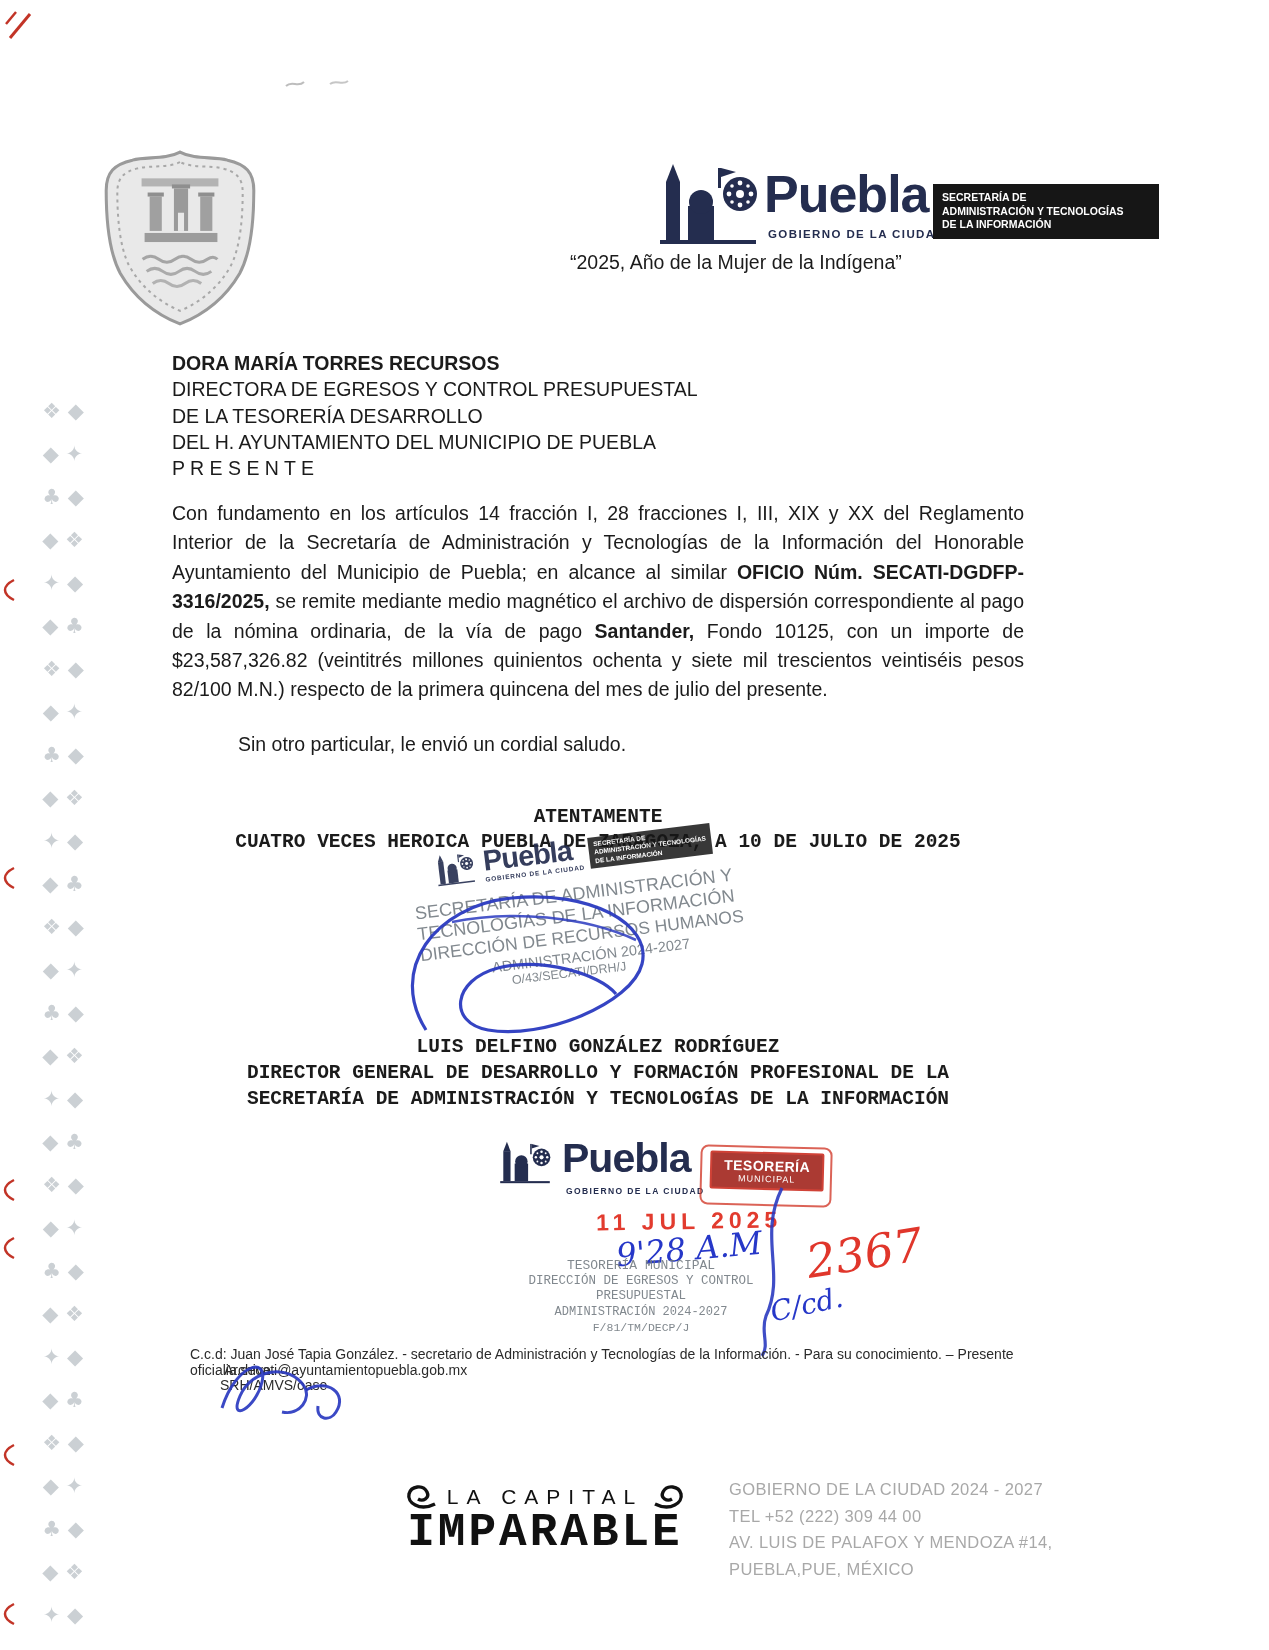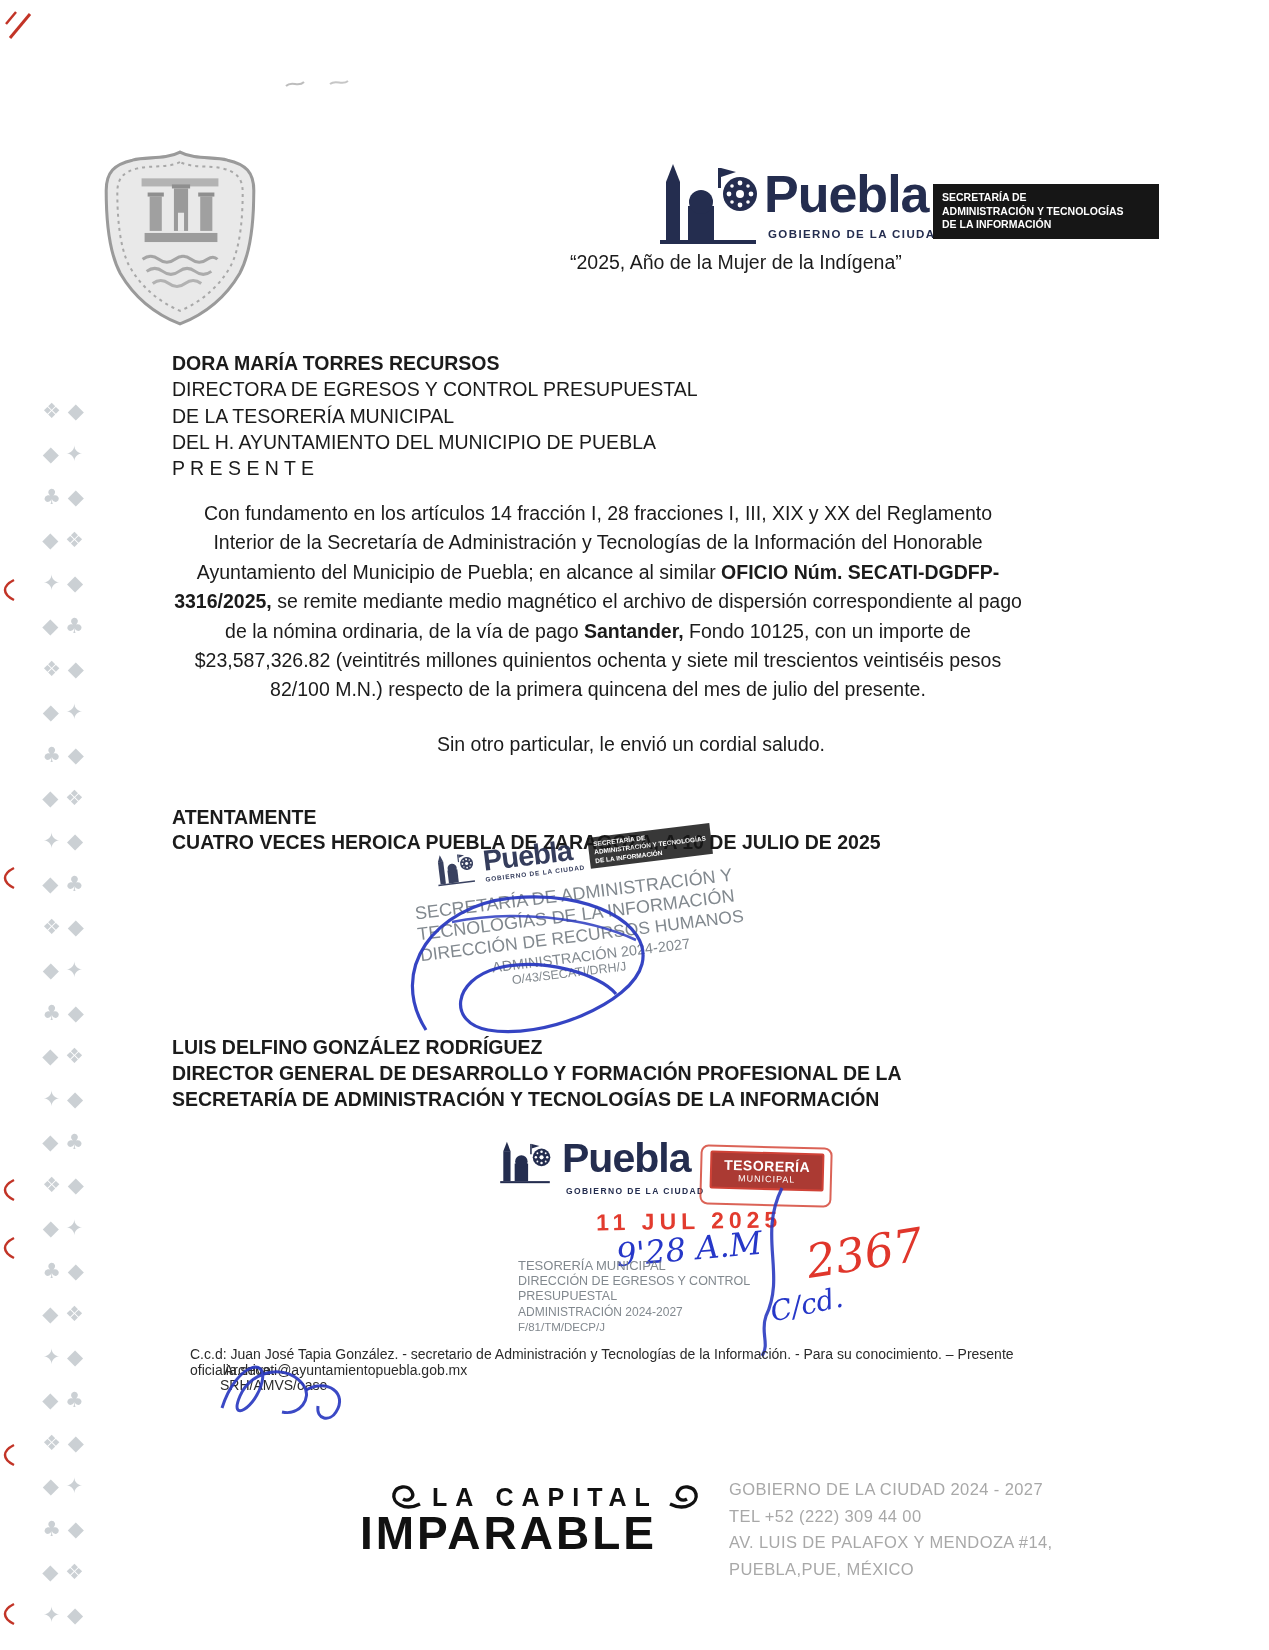--- a/index.html
+++ b/index.html
@@ -1,48 +1,48 @@
 <!DOCTYPE html>
 <html><head>
 <meta charset="utf-8">
 <style>
   html,body{margin:0;padding:0;background:#e9e9e9;}
   .page{position:relative;width:1269px;height:1650px;background:#ffffff;margin:0 auto;
         font-family:"Liberation Sans",sans-serif;color:#1b1b1b;overflow:hidden;}
   .abs{position:absolute;}
   .bold{font-weight:bold;}
-  .center{text-align:left;}
+  .center{text-align:center;font-family:Liberation Mono, monospace;}
   .right{text-align:left;}
   .justify{text-align:justify;}
 
   
   .brand-word{font-weight:800;color:#242d4f;letter-spacing:-1px;line-height:1;}
   .brand-sub{font-weight:bold;color:#242d4f;letter-spacing:1.4px;}
   .sec-box{background:#161616;color:#fff;font-weight:bold;white-space:pre-line;line-height:1.3;}
 
   .addr{font-size:19.5px;line-height:26.3px;}
-  .body-par{font-size:19.5px;line-height:29.4px;text-align:center;}
+  .body-par{font-size:19.5px;line-height:29.4px;}
 
   
   .stamp-gray{color:rgba(112,119,126,.88);}
   .hand-blue{color:#2637c8;font-family:"DejaVu Serif",serif;font-style:italic;}
   .hand-red{color:#e0362b;font-family:"DejaVu Serif",serif;font-style:italic;}
   .red-stamp{color:#e23b2e;font-weight:bold;letter-spacing:5px;font-family:"Liberation Sans",sans-serif;}
 
   .tm-box{background:#ab3a33;border:2px solid #d04237;color:#fff;text-align:center;border-radius:2px;}
   .tm-outline{border:2px solid rgba(210,60,45,.8);border-radius:8px;}
 
   .ornament{font-family:"DejaVu Sans",sans-serif;color:#cbd0d4;font-size:21px;line-height:43px;
             text-align:center;width:78px;user-select:none;}
 
   .footer-gray{color:#a8a8a8;font-size:16.5px;line-height:26.5px;letter-spacing:.4px;}
   .small-print{font-size:14px;color:#2b2b2b;margin-left:30px;}
 
   .capital-row{display:flex;align-items:center;justify-content:center;gap:8px;}
-  .capital-top{font-weight:700;font-size:25px;letter-spacing:8px;color:#111;}
+  .capital-top{font-weight:400;font-size:21px;letter-spacing:8px;color:#111;}
   .capital-bottom{font-weight:800;font-size:46px;letter-spacing:3px;color:#111;line-height:1;}
 </style>
 </head>
 <body>
 
 <div class="page">
 
   <svg width="0" height="0" style="position:absolute">
     <defs>
       <g id="puebla-icon">
@@ -151,21 +151,21 @@
   <div class="abs brand-sub" style="left:768px;top:228px;font-size:11.5px">GOBIERNO DE LA CIUDAD</div>
   <div class="abs sec-box" style="left:933px;top:184px;width:208px;font-size:10.5px;padding:7px 9px">SECRETARÍA DE
 ADMINISTRACIÓN Y TECNOLOGÍAS
 DE LA INFORMACIÓN</div>
 
   <div class="abs right" style="left:570px;top:251px;width:450px;font-size:19.5px">“2025, Año de la Mujer de la Indígena”</div>
 
   <div class="abs addr" style="left:172px;top:350px;width:720px">
     <div class="bold">DORA MARÍA TORRES RECURSOS</div>
     <div>DIRECTORA DE EGRESOS Y CONTROL PRESUPUESTAL</div>
-    <div>DE LA TESORERÍA MUNICIPAL</div>
+    <div>DE LA TESORERÍA DESARROLLO</div>
     <div>DEL H. AYUNTAMIENTO DEL MUNICIPIO DE PUEBLA</div>
     <div>P R E S E N T E</div>
   </div>
 
   <div class="abs body-par justify" style="left:172px;top:499px;width:852px">
     <span>Con fundamento en los artículos 14 fracción I, 28 fracciones I, III, XIX y XX del Reglamento Interior de la Secretaría de Administración y Tecnologías de la Información del Honorable Ayuntamiento del Municipio de Puebla; en alcance al similar </span><span class="bold">OFICIO Núm. SECATI-DGDFP-3316/2025,</span><span> se remite mediante medio magnético el archivo de dispersión correspondiente al pago de la nómina ordinaria, de la vía de pago </span><span class="bold">Santander,</span><span>  Fondo 10125, con un importe de $23,587,326.82   (veintitrés millones quinientos ochenta y siete mil trescientos veintiséis pesos 82/100 M.N.) respecto de la primera quincena del mes de julio del presente.</span>
   </div>
 
   <div class="abs body-par" style="left:172px;top:730px;width:852px;text-indent:66px">Sin otro particular, le envió un cordial saludo.</div>
 

